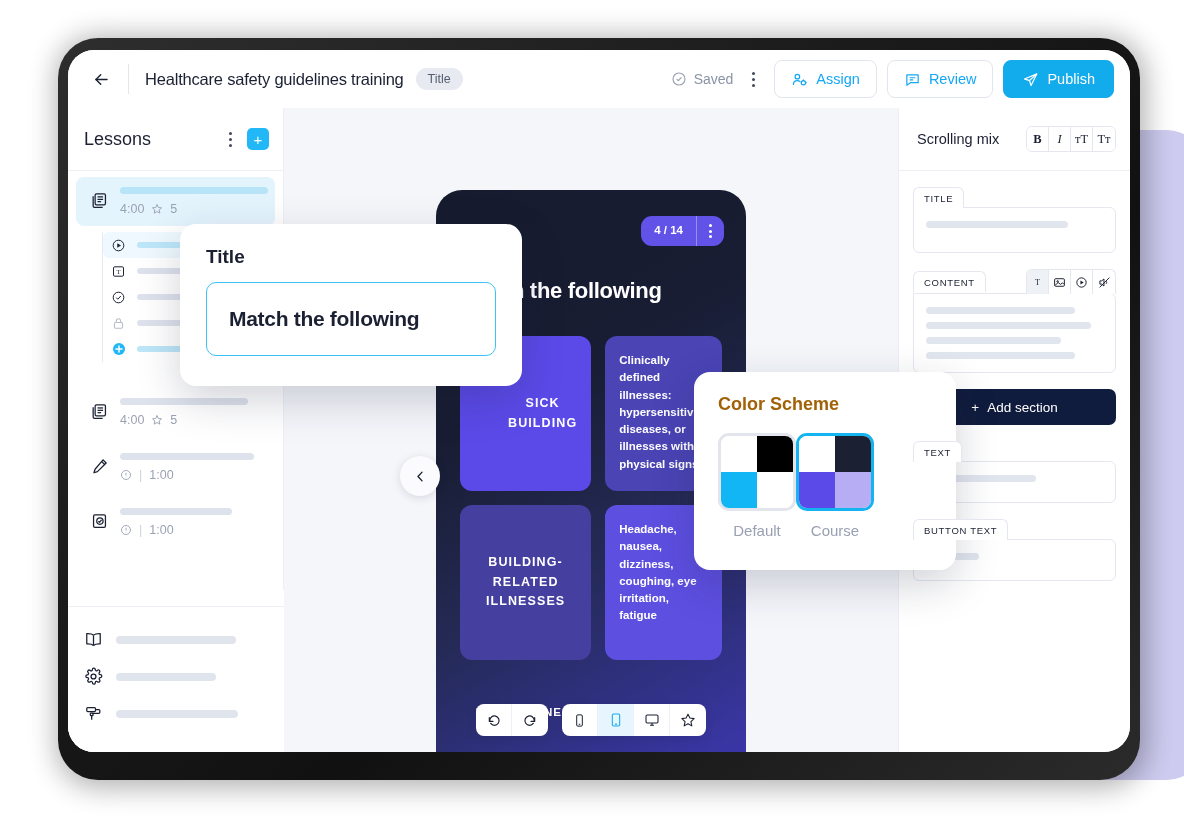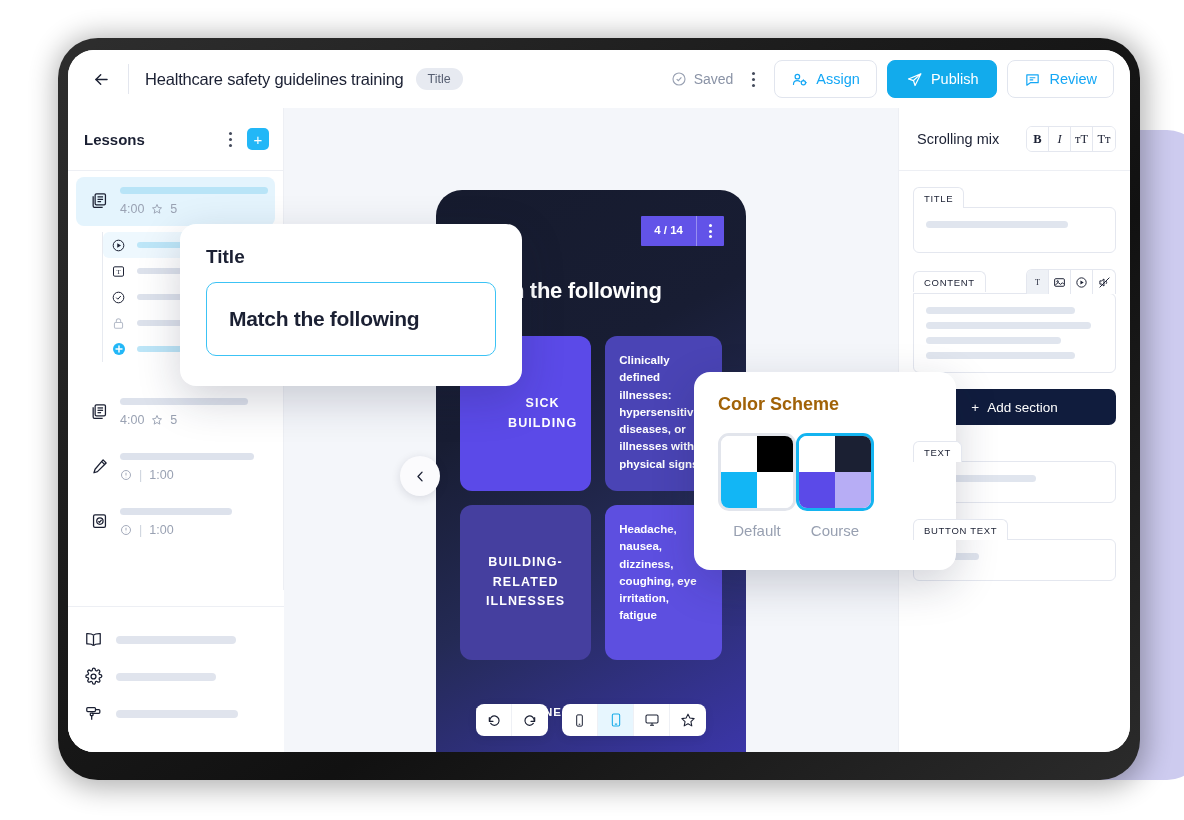--- a/index.html
+++ b/index.html
@@ -73,21 +73,21 @@
   .icn { display: inline-flex; align-items: center; }
 
   
   .sidebar {
     position: absolute; left: 0; top: 58px; width: 216px; height: 644px;
     background: #fff; border-right: 1px solid #edeff4;
   }
   .sidebar-head {
     height: 62px; display: flex; align-items: center; padding: 0 14px 0 16px;
   }
-  .sidebar-head h2 { font-size: 15px; color: #1b2033; font-weight: 700; text-align: center; }
+  .sidebar-head h2 { font-size: 18px; color: #1b2033; font-weight: 400; text-align: center; }
   .sidebar-head .spacer { flex: 1; }
   .plus-btn {
     width: 22px; height: 22px; border-radius: 5px; background: #22b7f7;
     color: #fff; display: flex; align-items: center; justify-content: center;
     font-size: 15px; cursor: pointer; margin-left: 6px;
   }
   .sidebar-divider { height: 1px; background: #edeff4; }
 
   .lesson {
     display: flex; align-items: flex-start; gap: 10px;
@@ -122,21 +122,21 @@
     background: #f4f6fa;
   }
   .phone {
     position: absolute; left: 152px; top: 82px; width: 310px; height: 562px;
     border-radius: 26px 26px 0 0;
     background: linear-gradient(150deg,#161b2e 0%,#181d33 35%,#242a55 62%,#3b36a8 100%);
     overflow: hidden;
   }
   .pill {
     position: absolute; right: 22px; top: 26px; display: flex;
-    background: #6253e8; border-radius: 1px; overflow: hidden; cursor: pointer;
+    background: #6253e8; border-radius: 11px; overflow: hidden; cursor: pointer;
   }
   .pill .pg { color: #fff; font-size: 11.5px; font-weight: bold; padding: 8px 13px; }
   .pill .div { width: 1px; background: rgba(255,255,255,.35); }
   .pill .dots { display: flex; flex-direction: column; gap: 2.5px; padding: 8px 12px; justify-content: center; }
   .pill .dots i { width: 3px; height: 3px; background: #fff; border-radius: 50%; }
   .phone-title {
     position: absolute; left: 26px; top: 88px; right: 20px;
     color: #fff; font-size: 22px; font-weight: bold; letter-spacing: -.3px;
   }
   .grid {
@@ -288,38 +288,38 @@
           <span class="icn">
             <svg width="17" height="17" viewBox="0 0 24 24" fill="none" stroke="#14a7f5" stroke-width="1.7" stroke-linecap="round">
                 <circle cx="9" cy="8" r="3.2"></circle>
                 <path d="M3.5 19c0-3.2 2.5-5.3 5.5-5.3 1.4 0 2.7.5 3.7 1.2"></path>
                 <circle cx="17.5" cy="16.5" r="3"></circle>
                 <path d="M17.5 13.5v-1M20.5 16.5h1"></path>
               </svg>
           </span>
           <span>Assign</span>
         </div>
-        <div class="btn primary">
-          <span class="icn">
-            <svg width="17" height="17" viewBox="0 0 24 24" fill="none" stroke="#fff" stroke-width="1.7" stroke-linejoin="round">
-                <path d="M21 4L3.5 11.2l7 2.3 2.3 7z"></path>
-                <path d="M10.5 13.5L21 4"></path>
-              </svg>
-          </span>
-          <span>Publish</span>
-        </div>
         <div class="btn">
           <span class="icn">
             <svg width="17" height="17" viewBox="0 0 24 24" fill="none" stroke="#14a7f5" stroke-width="1.7" stroke-linejoin="round">
                 <path d="M4 5.5h16v11H9l-5 3.5z"></path>
                 <line x1="8" y1="9.5" x2="16" y2="9.5"></line>
                 <line x1="8" y1="12.6" x2="13" y2="12.6"></line>
               </svg>
           </span>
           <span>Review</span>
+        </div>
+        <div class="btn primary">
+          <span class="icn">
+            <svg width="17" height="17" viewBox="0 0 24 24" fill="none" stroke="#fff" stroke-width="1.7" stroke-linejoin="round">
+                <path d="M21 4L3.5 11.2l7 2.3 2.3 7z"></path>
+                <path d="M10.5 13.5L21 4"></path>
+              </svg>
+          </span>
+          <span>Publish</span>
         </div>
       </div>
     </div>
     <div class="rp-sep" style="position:absolute;top:58px;left:0;width:1062px;"></div>
 
     <div class="sidebar">
       <div class="sidebar-head">
         <h2>Lessons</h2>
         <div class="spacer"></div>
         <div class="kebab">

